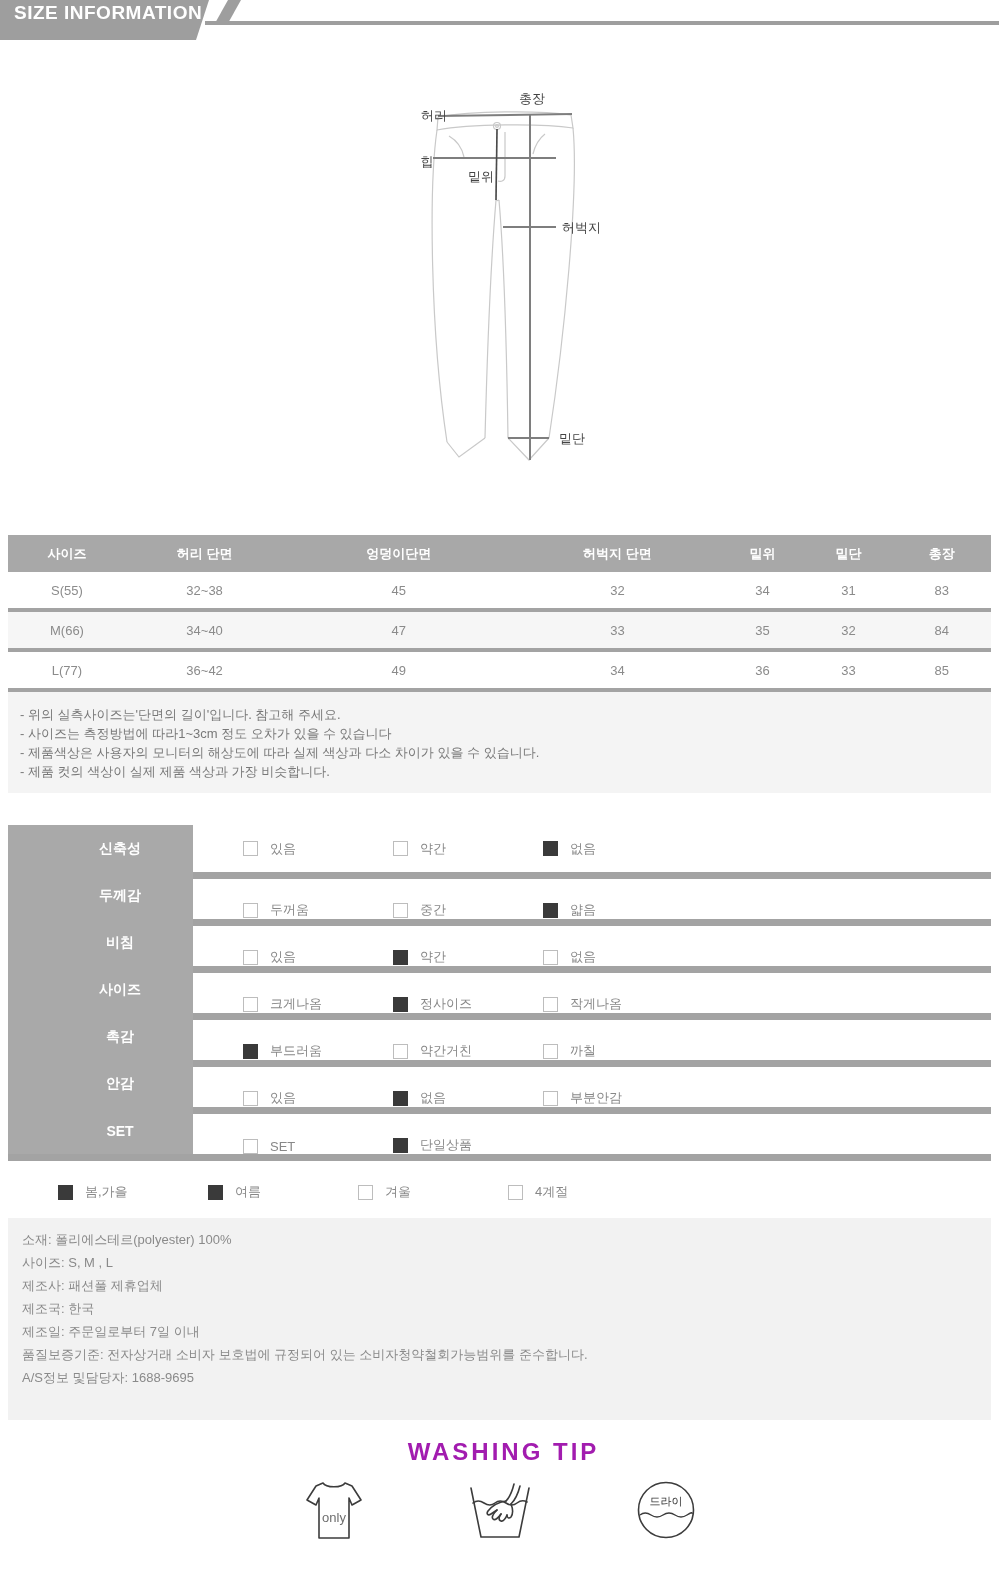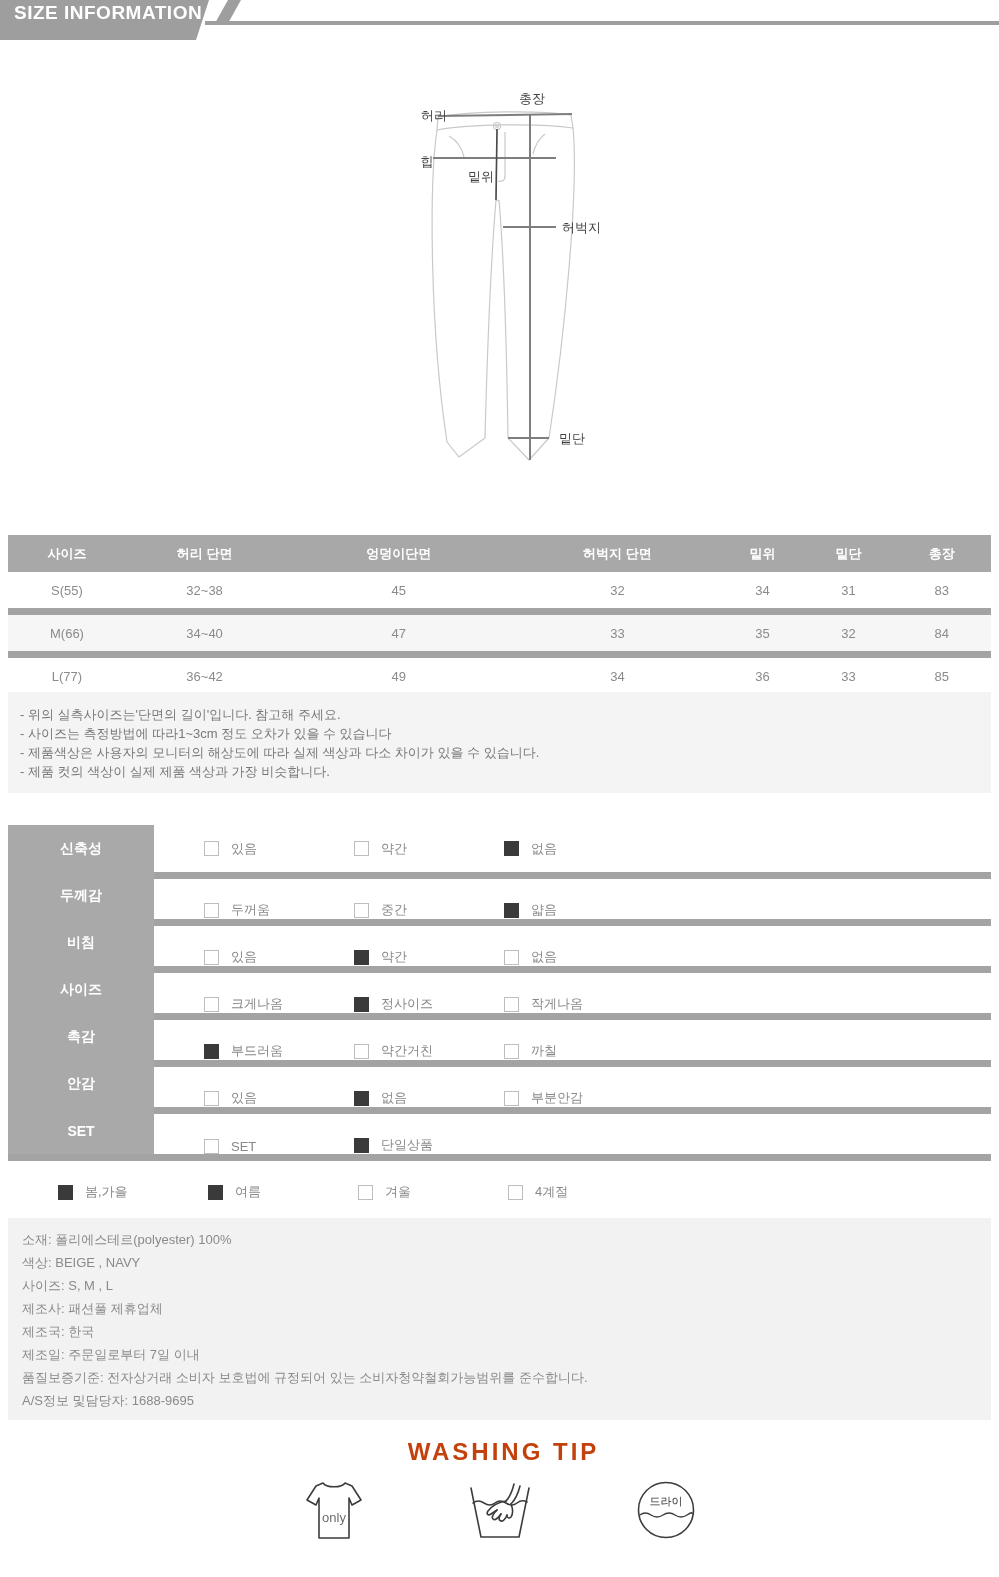--- a/index.html
+++ b/index.html
@@ -17,49 +17,49 @@
           clip-path:polygon(14px 0,27px 0,13px 100%,0 100%);}
 
   
   .diagram{position:absolute;top:80px;left:0;width:999px;height:400px;}
   .diagram text{font-size:13px;fill:#444;font-family:"Liberation Sans",sans-serif;}
 
   
   table.size-table{position:absolute;top:535px;left:8px;width:983px;border-collapse:collapse;}
   .size-table th{background:#a8a8a8;color:#fff;font-size:13px;font-weight:bold;height:35px;}
   .size-table td{color:#8b8b8b;font-size:13px;text-align:center;height:34px;
-                 border-bottom:7px solid #a3a3a3;}
+                 border-bottom:4px solid #a3a3a3;}
   .size-table tr.alt td{background:#f6f6f6;}
   .size-table col:nth-child(1){width:12%;}  .size-table col:nth-child(2){width:16%;}
   .size-table col:nth-child(3){width:23.5%;}.size-table col:nth-child(4){width:21%;}
   .size-table col:nth-child(5){width:8.5%;} .size-table col:nth-child(6){width:9%;}
   .size-table col:nth-child(7){width:10%;}
 
   
   .notes{position:absolute;top:692px;left:8px;width:983px;height:101px;background:#f4f4f4;
          box-sizing:border-box;padding:13px 12px;font-size:13px;color:#787878;line-height:19px;}
 
   
   .attr-grid{position:absolute;top:825px;left:8px;width:983px;}
   .attr-row{display:flex;height:47px;}
   .attr-label{width:146px;background:#a9a9a9;color:#fff;font-size:14px;font-weight:bold;
-              display:flex;align-items:center;justify-content:center;flex:none;}
+              display:flex;align-items:center;justify-content:center;flex:none;padding-left:39px;}
   .attr-options{flex:1;display:flex;align-items:center;padding-left:50px;}
   .attr-row + .attr-row .attr-options{border-top:7px solid #a3a3a3;align-items:flex-end;}
   .option{width:150px;display:flex;align-items:center;font-size:13px;color:#888;}
   .cbx{width:13px;height:13px;border:1px solid #bdbdbd;background:#fff;margin-right:12px;flex:none;}
   .cbx.checked{background:#3a3a3a;border-color:#3a3a3a;}
 
   
   .info-box{position:absolute;top:1218px;left:8px;width:983px;height:202px;background:#f2f2f2;
             box-sizing:border-box;padding:10px 14px;font-size:13px;color:#8a8a8a;line-height:23px;}
 
   
   .washing{position:absolute;top:1438px;left:0;width:999px;text-align:center;}
-  .washing-title{font-size:24px;font-weight:bold;letter-spacing:3px;color:#c2410c;margin-bottom:12px;margin-left:8px;}
+  .washing-title{font-size:24px;font-weight:bold;letter-spacing:3px;color:#a21caf;margin-bottom:12px;margin-left:8px;}
   .washing-items{display:flex;justify-content:center;align-items:flex-end;gap:46px;}
   .washing-item{display:flex;flex-direction:column;align-items:center;width:120px;gap:44px;}
   .washing-item .wicon{height:62px;display:flex;align-items:flex-end;}
   .washing-label{margin-top:8px;font-size:15px;font-weight:bold;color:#111;}
   .washing svg text{font-family:"Liberation Sans",sans-serif;}
 </style>
 </head>
 <body>
 
 <div class="page">
@@ -302,21 +302,20 @@
           <span class="option">
             <span class="cbx"></span>
             <span>4계절</span>
           </span>
         </div>
       </div>
     </div>
 
   <div class="info-box">
       <div>소재: 폴리에스테르(polyester) 100%</div>
-      <div>색상: BEIGE , NAVY</div>
       <div>사이즈: S, M , L</div>
       <div>제조사: 패션풀 제휴업체</div>
       <div>제조국: 한국</div>
       <div>제조일: 주문일로부터 7일 이내</div>
       <div>품질보증기준: 전자상거래 소비자 보호법에 규정되어 있는 소비자청약철회가능범위를 준수합니다.</div>
       <div>A/S정보 및담당자: 1688-9695</div>
     </div>
 
   <div class="washing">
     <div class="washing-title">WASHING TIP</div>

